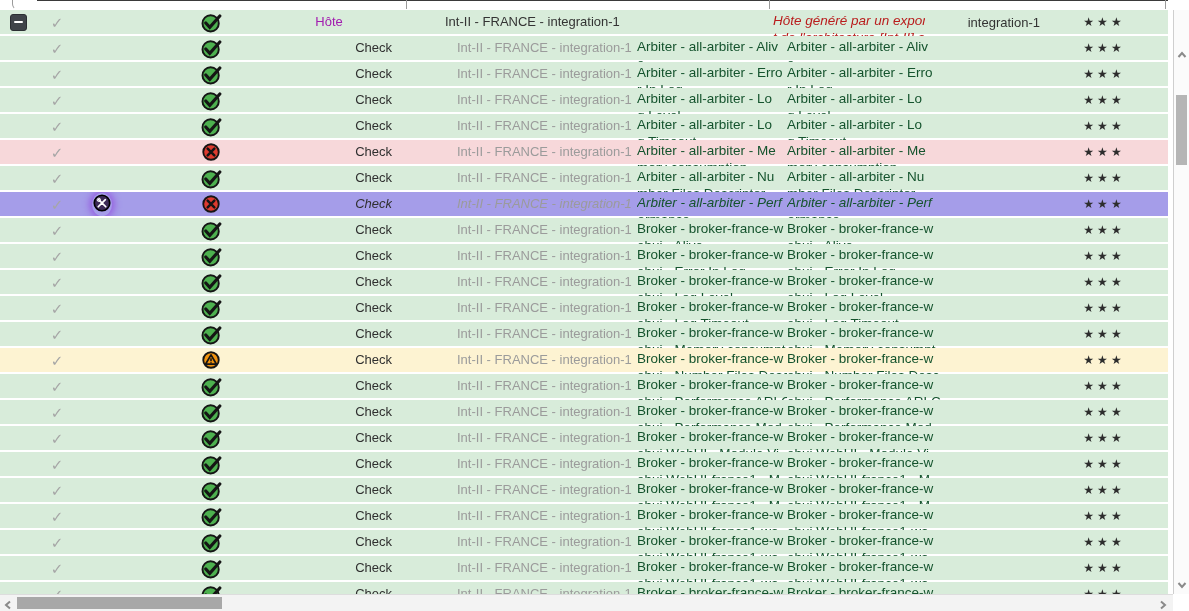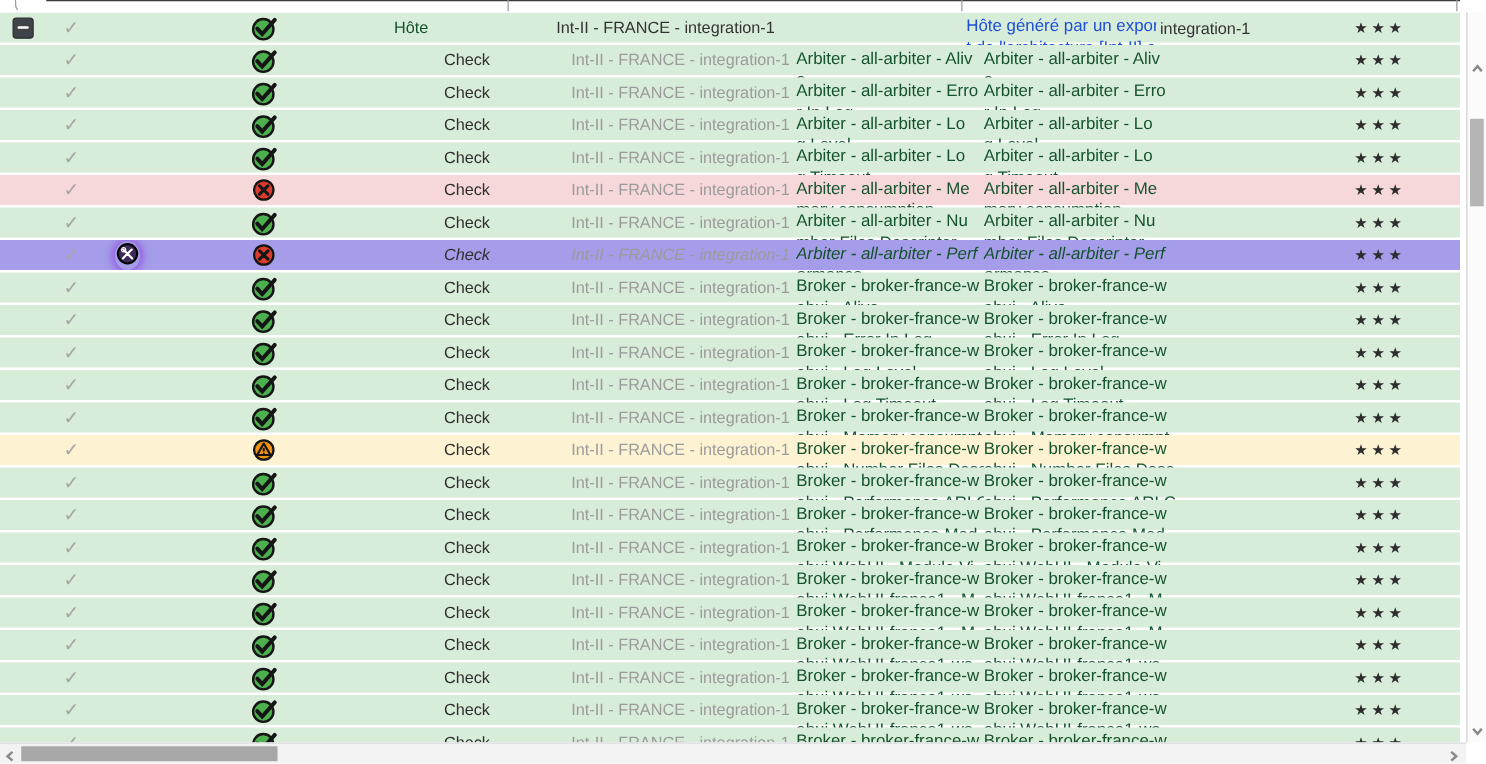--- a/index.html
+++ b/index.html
@@ -26,26 +26,26 @@
   .c3{width:170px;display:flex;align-items:center;justify-content:center;}
   .c4{width:96px;line-height:24px;text-align:right;color:#2f2f2f;}
   .c5{width:245px;line-height:24px;color:#9b9b9b;white-space:nowrap;padding-left:65px;box-sizing:border-box;}
   .c6{width:150px;}
   .c7{width:253px;}
   .c8{width:128px;line-height:24px;text-align:center;color:#2d2d2d;font-size:12px;letter-spacing:3px;}
   .svc{padding-top:2px;font-size:13.5px;color:#14532d;}
   .svc div{line-height:17px;white-space:nowrap;}
 
   
-  .hc4{width:96px;line-height:24px;text-align:center;color:#14532d;padding-right:30px;box-sizing:border-box;}
+  .hc4{width:96px;line-height:24px;text-align:center;color:#a21caf;padding-right:30px;box-sizing:border-box;}
   .hc5{width:245px;line-height:24px;color:#333;white-space:nowrap;padding-left:53px;box-sizing:border-box;}
   .hgap{width:136px;}
-  .hc6{width:152px;padding-top:2px;color:#1d4ed8;}
+  .hc6{width:152px;padding-top:2px;color:#b91c1c;font-style:italic;}
   .hc6 div{line-height:17px;white-space:nowrap;}
-  .hc7{width:115px;line-height:26px;color:#333;padding-left:3px;box-sizing:border-box;white-space:nowrap;}
+  .hc7{width:115px;line-height:26px;color:#333;padding-left:3px;box-sizing:border-box;white-space:nowrap;text-align:right;}
   .hc8{width:128px;line-height:24px;text-align:center;color:#2d2d2d;font-size:12px;letter-spacing:3px;}
 
   .checkbox{width:15px;height:15px;background:#3f4449;border:1px solid #2b2f33;border-radius:3px;
             display:flex;align-items:center;justify-content:center;cursor:pointer;}
   .checkbox .minus{width:9px;height:2px;background:#fff;border-radius:1px;}
   .graycheck{color:#a6a6a6;font-size:15px;font-weight:bold;line-height:1;}
 
   .badge{display:inline-flex;width:21px;height:21px;}
   .glow{border-radius:50%;box-shadow:0 0 6px 3px rgba(143,70,219,0.65);}
 

